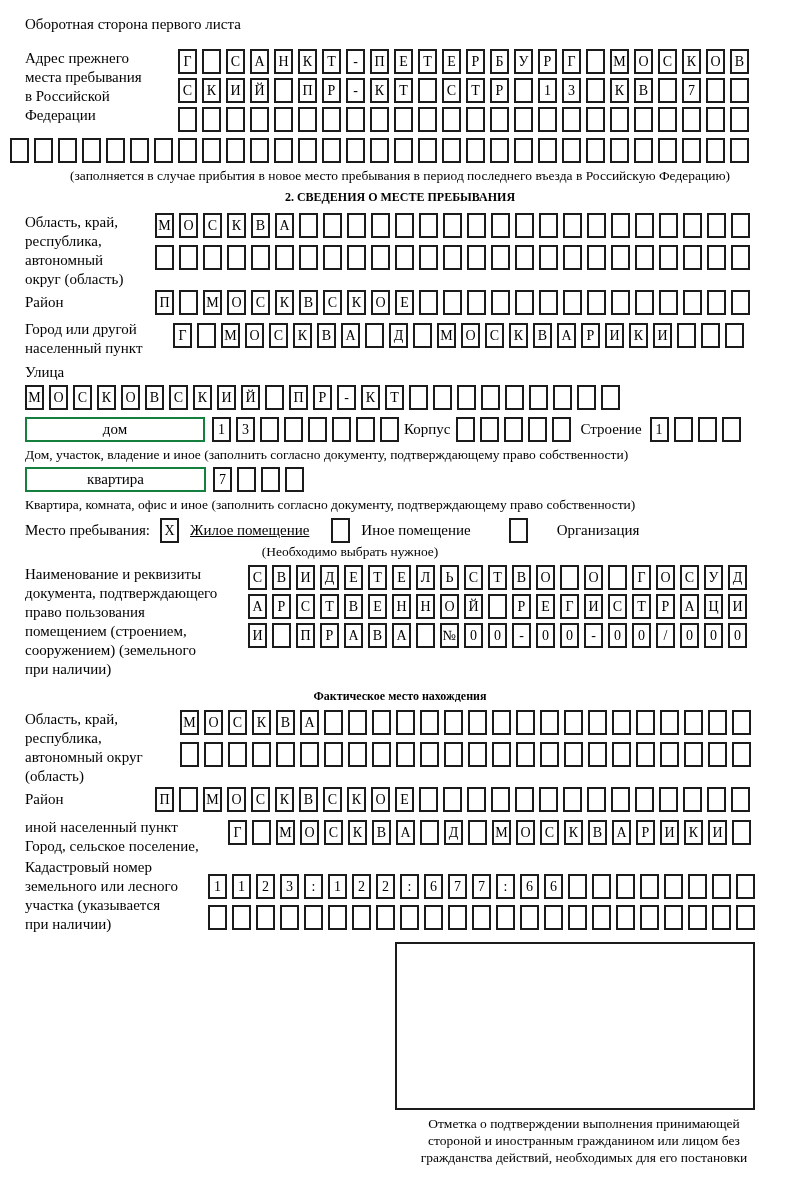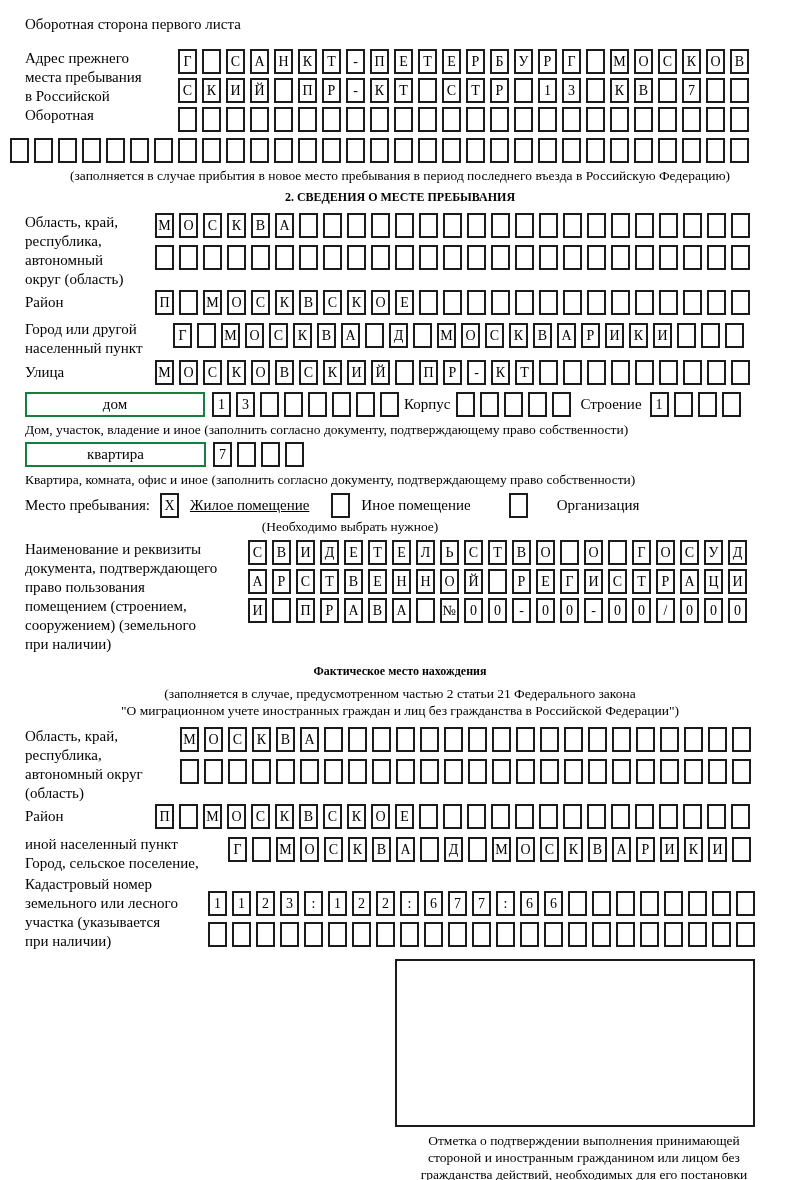--- a/index.html
+++ b/index.html
@@ -45,21 +45,21 @@
 
 <div class="page">
 
   <div class="header-note">Оборотная сторона первого листа</div>
 
   <div class="frow">
     <div class="lbl" style="width:153px;">
         <div>Адрес прежнего</div>
         <div>места пребывания</div>
         <div>в Российской</div>
-        <div>Оборотная</div>
+        <div>Федерации</div>
       </div>
     <div>
       <div class="cellrow"><span class="cell">Г</span><span class="cell"></span><span class="cell">С</span><span class="cell">А</span><span class="cell">Н</span><span class="cell">К</span><span class="cell">Т</span><span class="cell">-</span><span class="cell">П</span><span class="cell">Е</span><span class="cell">Т</span><span class="cell">Е</span><span class="cell">Р</span><span class="cell">Б</span><span class="cell">У</span><span class="cell">Р</span><span class="cell">Г</span><span class="cell"></span><span class="cell">М</span><span class="cell">О</span><span class="cell">С</span><span class="cell">К</span><span class="cell">О</span><span class="cell">В</span></div>
       <div class="cellrow"><span class="cell">С</span><span class="cell">К</span><span class="cell">И</span><span class="cell">Й</span><span class="cell"></span><span class="cell">П</span><span class="cell">Р</span><span class="cell">-</span><span class="cell">К</span><span class="cell">Т</span><span class="cell"></span><span class="cell">С</span><span class="cell">Т</span><span class="cell">Р</span><span class="cell"></span><span class="cell">1</span><span class="cell">3</span><span class="cell"></span><span class="cell">К</span><span class="cell">В</span><span class="cell"></span><span class="cell">7</span><span class="cell"></span><span class="cell"></span></div>
       <div class="cellrow"><span class="cell"></span><span class="cell"></span><span class="cell"></span><span class="cell"></span><span class="cell"></span><span class="cell"></span><span class="cell"></span><span class="cell"></span><span class="cell"></span><span class="cell"></span><span class="cell"></span><span class="cell"></span><span class="cell"></span><span class="cell"></span><span class="cell"></span><span class="cell"></span><span class="cell"></span><span class="cell"></span><span class="cell"></span><span class="cell"></span><span class="cell"></span><span class="cell"></span><span class="cell"></span><span class="cell"></span></div>
     </div>
   </div>
   <div class="cellrow" style="margin-left:-15px;margin-top:2px;"><span class="cell"></span><span class="cell"></span><span class="cell"></span><span class="cell"></span><span class="cell"></span><span class="cell"></span><span class="cell"></span><span class="cell"></span><span class="cell"></span><span class="cell"></span><span class="cell"></span><span class="cell"></span><span class="cell"></span><span class="cell"></span><span class="cell"></span><span class="cell"></span><span class="cell"></span><span class="cell"></span><span class="cell"></span><span class="cell"></span><span class="cell"></span><span class="cell"></span><span class="cell"></span><span class="cell"></span><span class="cell"></span><span class="cell"></span><span class="cell"></span><span class="cell"></span><span class="cell"></span><span class="cell"></span><span class="cell"></span></div>
   <div class="note center" style="margin:1px 25px 2px 0;">(заполняется в случае прибытия в новое место пребывания в период последнего въезда в Российскую Федерацию)</div>
 
@@ -84,21 +84,21 @@
   </div>
 
   <div class="frow" style="margin-top:1px;">
     <div class="lbl" style="width:148px;">
         <div>Город или другой</div>
         <div>населенный пункт</div>
       </div>
     <div class="cellrow" style="margin-top:3px;"><span class="cell">Г</span><span class="cell"></span><span class="cell">М</span><span class="cell">О</span><span class="cell">С</span><span class="cell">К</span><span class="cell">В</span><span class="cell">А</span><span class="cell"></span><span class="cell">Д</span><span class="cell"></span><span class="cell">М</span><span class="cell">О</span><span class="cell">С</span><span class="cell">К</span><span class="cell">В</span><span class="cell">А</span><span class="cell">Р</span><span class="cell">И</span><span class="cell">К</span><span class="cell">И</span><span class="cell"></span><span class="cell"></span><span class="cell"></span></div>
   </div>
 
-  <div class="frow" style="margin-top:2px;">
+  <div class="frow" style="margin-top:2px;flex-direction:column;">
     <div class="inline-lbl" style="width:130px;">Улица</div>
     <div class="cellrow"><span class="cell">М</span><span class="cell">О</span><span class="cell">С</span><span class="cell">К</span><span class="cell">О</span><span class="cell">В</span><span class="cell">С</span><span class="cell">К</span><span class="cell">И</span><span class="cell">Й</span><span class="cell"></span><span class="cell">П</span><span class="cell">Р</span><span class="cell">-</span><span class="cell">К</span><span class="cell">Т</span><span class="cell"></span><span class="cell"></span><span class="cell"></span><span class="cell"></span><span class="cell"></span><span class="cell"></span><span class="cell"></span><span class="cell"></span><span class="cell"></span></div>
   </div>
 
   <div class="frow" style="margin-top:3px;">
     <div class="widebox" style="width:180px;margin-right:7px;">дом</div>
     <div class="cellrow"><span class="cell">1</span><span class="cell">3</span><span class="cell"></span><span class="cell"></span><span class="cell"></span><span class="cell"></span><span class="cell"></span><span class="cell"></span></div>
     <div class="inline-lbl" style="margin-right:6px;">Корпус</div>
     <div class="cellrow"><span class="cell"></span><span class="cell"></span><span class="cell"></span><span class="cell"></span><span class="cell"></span></div>
     <div class="inline-lbl" style="margin-right:8px;margin-left:4px;">Строение</div>
@@ -133,24 +133,20 @@
         <div>при наличии)</div>
       </div>
     <div>
       <div class="cellrow"><span class="cell">С</span><span class="cell">В</span><span class="cell">И</span><span class="cell">Д</span><span class="cell">Е</span><span class="cell">Т</span><span class="cell">Е</span><span class="cell">Л</span><span class="cell">Ь</span><span class="cell">С</span><span class="cell">Т</span><span class="cell">В</span><span class="cell">О</span><span class="cell"></span><span class="cell">О</span><span class="cell"></span><span class="cell">Г</span><span class="cell">О</span><span class="cell">С</span><span class="cell">У</span><span class="cell">Д</span></div>
       <div class="cellrow"><span class="cell">А</span><span class="cell">Р</span><span class="cell">С</span><span class="cell">Т</span><span class="cell">В</span><span class="cell">Е</span><span class="cell">Н</span><span class="cell">Н</span><span class="cell">О</span><span class="cell">Й</span><span class="cell"></span><span class="cell">Р</span><span class="cell">Е</span><span class="cell">Г</span><span class="cell">И</span><span class="cell">С</span><span class="cell">Т</span><span class="cell">Р</span><span class="cell">А</span><span class="cell">Ц</span><span class="cell">И</span></div>
       <div class="cellrow"><span class="cell">И</span><span class="cell"></span><span class="cell">П</span><span class="cell">Р</span><span class="cell">А</span><span class="cell">В</span><span class="cell">А</span><span class="cell"></span><span class="cell">№</span><span class="cell">0</span><span class="cell">0</span><span class="cell">-</span><span class="cell">0</span><span class="cell">0</span><span class="cell">-</span><span class="cell">0</span><span class="cell">0</span><span class="cell">/</span><span class="cell">0</span><span class="cell">0</span><span class="cell">0</span></div>
     </div>
   </div>
 
   <div class="sec-title" style="margin-top:10px;margin-bottom:6px;">Фактическое место нахождения</div>
-  <div class="note center" style="margin:0 25px 8px 0;">
-      <div>(заполняется в случае, предусмотренном частью 2 статьи 21 Федерального закона</div>
-      <div>"О миграционном учете иностранных граждан и лиц без гражданства в Российской Федерации")</div>
-    </div>
 
   <div class="frow">
     <div class="lbl" style="width:155px;">
         <div>Область, край,</div>
         <div>республика,</div>
         <div>автономный округ</div>
         <div>(область)</div>
       </div>
     <div>
       <div class="cellrow" style="margin-bottom:7px;"><span class="cell">М</span><span class="cell">О</span><span class="cell">С</span><span class="cell">К</span><span class="cell">В</span><span class="cell">А</span><span class="cell"></span><span class="cell"></span><span class="cell"></span><span class="cell"></span><span class="cell"></span><span class="cell"></span><span class="cell"></span><span class="cell"></span><span class="cell"></span><span class="cell"></span><span class="cell"></span><span class="cell"></span><span class="cell"></span><span class="cell"></span><span class="cell"></span><span class="cell"></span><span class="cell"></span><span class="cell"></span></div>

